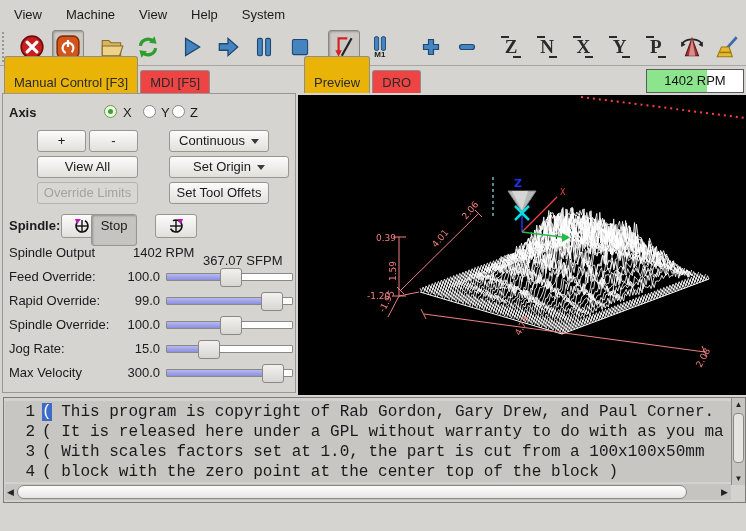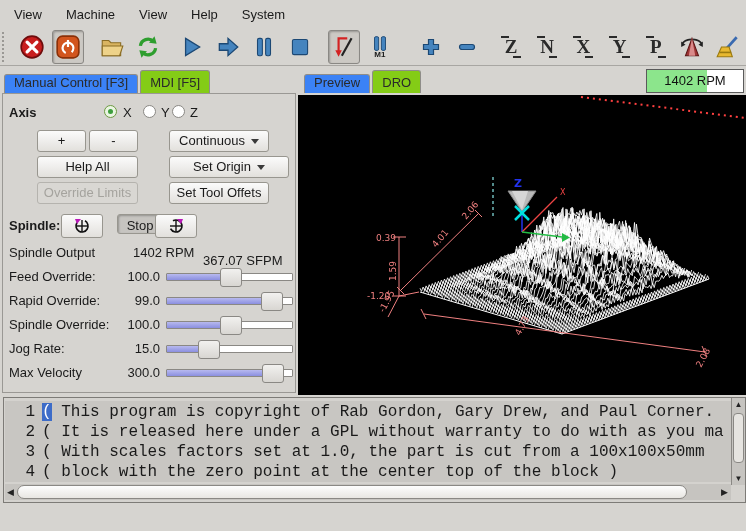--- a/index.html
+++ b/index.html
@@ -18,22 +18,22 @@
   .tb-gap{width:8px;}
   .m1-label{font-size:8px;font-weight:bold;line-height:7px;margin-top:-2px;}
   .letter-btn{font-family:"Liberation Serif",serif;font-weight:bold;font-size:19px;color:#2a2a2a;}
   .letter-btn .tick{position:absolute;background:#2a2a2a;width:8px;height:2px;}
   .letter-btn .tl{left:5px;top:5px;}
   .letter-btn .br{right:5px;bottom:5px;}
   
   .left-panel{position:absolute;left:0;top:66px;width:298px;height:329px;}
   .right-panel{position:absolute;left:298px;top:66px;width:448px;height:329px;}
   .tabs{position:absolute;left:4px;top:2px;height:25px;display:flex;align-items:flex-end;z-index:2;}
-  .tab{padding:4px 9px 3px;background:#84cc16;border:1px solid #8f8d89;border-bottom:none;border-radius:3px 3px 0 0;margin-right:2px;color:#2a2a2a;}
-  .tab.active{background:#3b82f6;padding-top:0;position:relative;top:0px;}
+  .tab{padding:4px 9px 3px;background:#ef4444;border:1px solid #8f8d89;border-bottom:none;border-radius:3px 3px 0 0;margin-right:2px;color:#2a2a2a;}
+  .tab.active{background:#eab308;padding-top:18px;position:relative;top:0px;}
   .panel-body{position:absolute;left:2px;top:27px;right:2px;bottom:2px;border:1px solid #9a9894;background:#d6d4d0;}
   
   .lbl{position:absolute;white-space:nowrap;}
   .bold{font-weight:bold;}
   .btn{position:absolute;box-sizing:border-box;background:linear-gradient(#fbfbfb,#e2e0dc);border:1px solid #98968f;border-radius:3px;text-align:center;line-height:20px;height:22px;}
   .btn.disabled{color:#a5a39e;background:#d9d7d3;border-color:#b5b3ae;}
   .btn.pressed{background:#c6c4c0;box-shadow:inset 1px 1px 2px rgba(0,0,0,.25);}
   .caret{display:inline-block;width:0;height:0;border-left:4px solid transparent;border-right:4px solid transparent;border-top:5px solid #3a3a3a;margin-left:6px;vertical-align:middle;}
   .radio{position:absolute;width:13px;height:13px;border-radius:50%;background:#fff;border:1px solid #8a8884;box-sizing:border-box;}
   .radio.sel{border-color:#6d9a42;background:#eaf5e2;}
@@ -222,35 +222,35 @@
       <span class="radio sel" style="left:101px;top:11px"></span>
       <span class="lbl" style="left:120px;top:11px">X</span>
       <span class="radio" style="left:140px;top:11px"></span>
       <span class="lbl" style="left:158px;top:11px">Y</span>
       <span class="radio" style="left:169px;top:11px"></span>
       <span class="lbl" style="left:187px;top:11px">Z</span>
 
       <div class="btn" style="left:34px;top:36px;width:49px">+</div>
       <div class="btn" style="left:86px;top:36px;width:49px">-</div>
       <div class="btn" style="left:166px;top:36px;width:100px"><span>Continuous</span><span class="caret"></span></div>
-      <div class="btn" style="left:34px;top:62px;width:101px">Help All</div>
+      <div class="btn" style="left:34px;top:62px;width:101px">View All</div>
       <div class="btn" style="left:166px;top:62px;width:120px"><span>Set Origin</span><span class="caret"></span></div>
       <div class="btn disabled" style="left:34px;top:88px;width:101px">Override Limits</div>
       <div class="btn" style="left:166px;top:88px;width:100px">Set Tool Offets</div>
 
       <span class="lbl bold" style="left:6px;top:124px">Spindle:</span>
       <div class="btn" style="left:58px;top:120px;width:42px;height:24px">
         <svg width="20" height="20" viewBox="0 0 20 20" style="margin-top:1px">
           <line x1="10" y1="4" x2="10" y2="16" stroke="#111" stroke-width="1.4"></line>
           <line x1="4" y1="10" x2="16" y2="10" stroke="#111" stroke-width="1.4"></line>
           <circle cx="10" cy="10" r="6" fill="none" stroke="#111" stroke-width="1.6" stroke-dasharray="28 10" transform="rotate(-60 10 10)"></circle>
           <polygon points="3,3 9,3 5,8" fill="#b818b8"></polygon>
         </svg>
       </div>
-      <div class="btn pressed" style="left:114px;top:120px;width:46px;height:20px;line-height:22px">Stop</div>
+      <div class="btn pressed" style="left:88px;top:120px;width:46px;height:32px;line-height:22px">Stop</div>
       <div class="btn" style="left:152px;top:120px;width:42px;height:24px">
         <svg width="20" height="20" viewBox="0 0 20 20" style="margin-top:1px">
           <line x1="10" y1="4" x2="10" y2="16" stroke="#111" stroke-width="1.4"></line>
           <line x1="4" y1="10" x2="16" y2="10" stroke="#111" stroke-width="1.4"></line>
           <circle cx="10" cy="10" r="6" fill="none" stroke="#111" stroke-width="1.6" stroke-dasharray="28 10" transform="rotate(240 10 10)"></circle>
           <polygon points="17,3 11,3 15,8" fill="#b818b8"></polygon>
         </svg>
       </div>
 
       <span class="lbl" style="left:6px;top:151px">Spindle Output</span>

